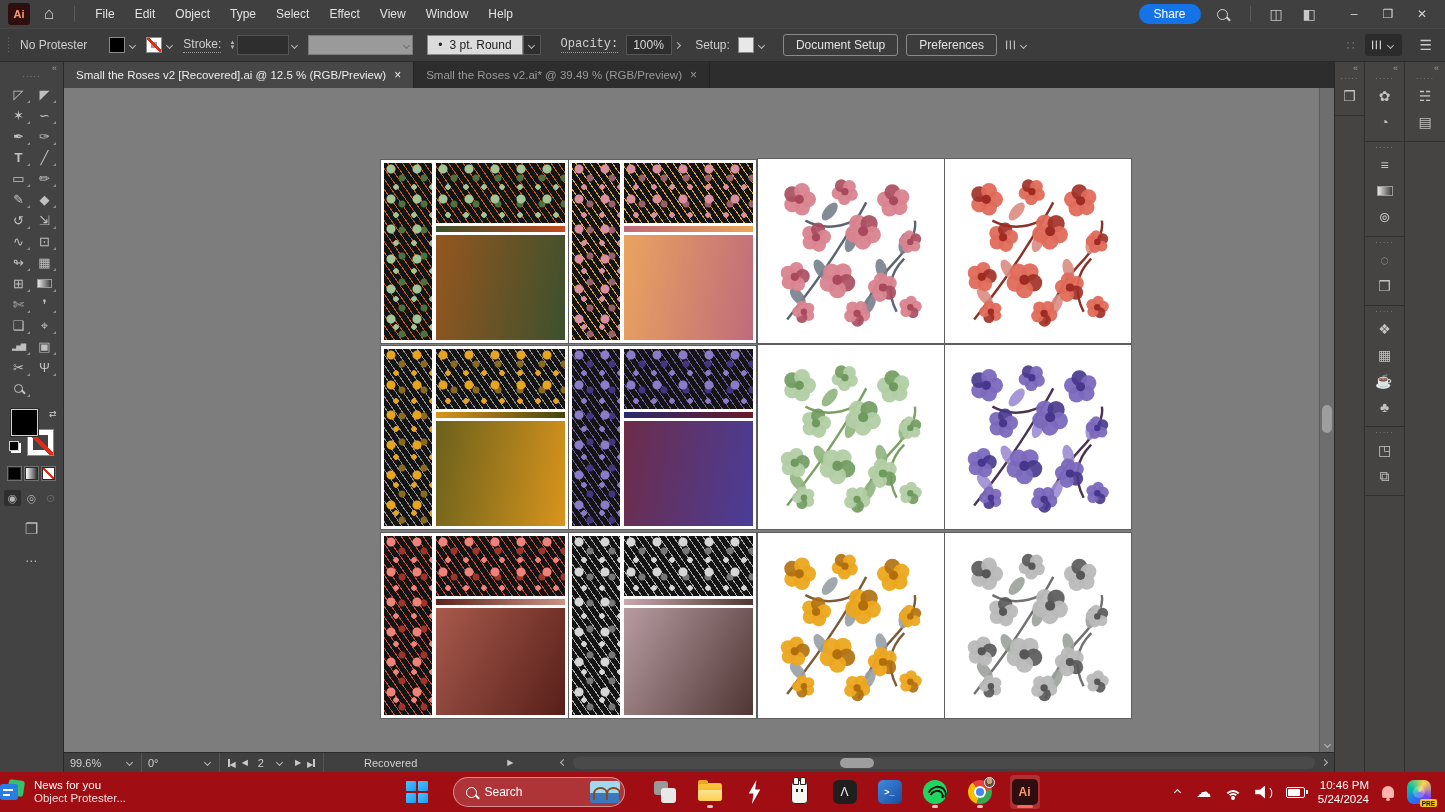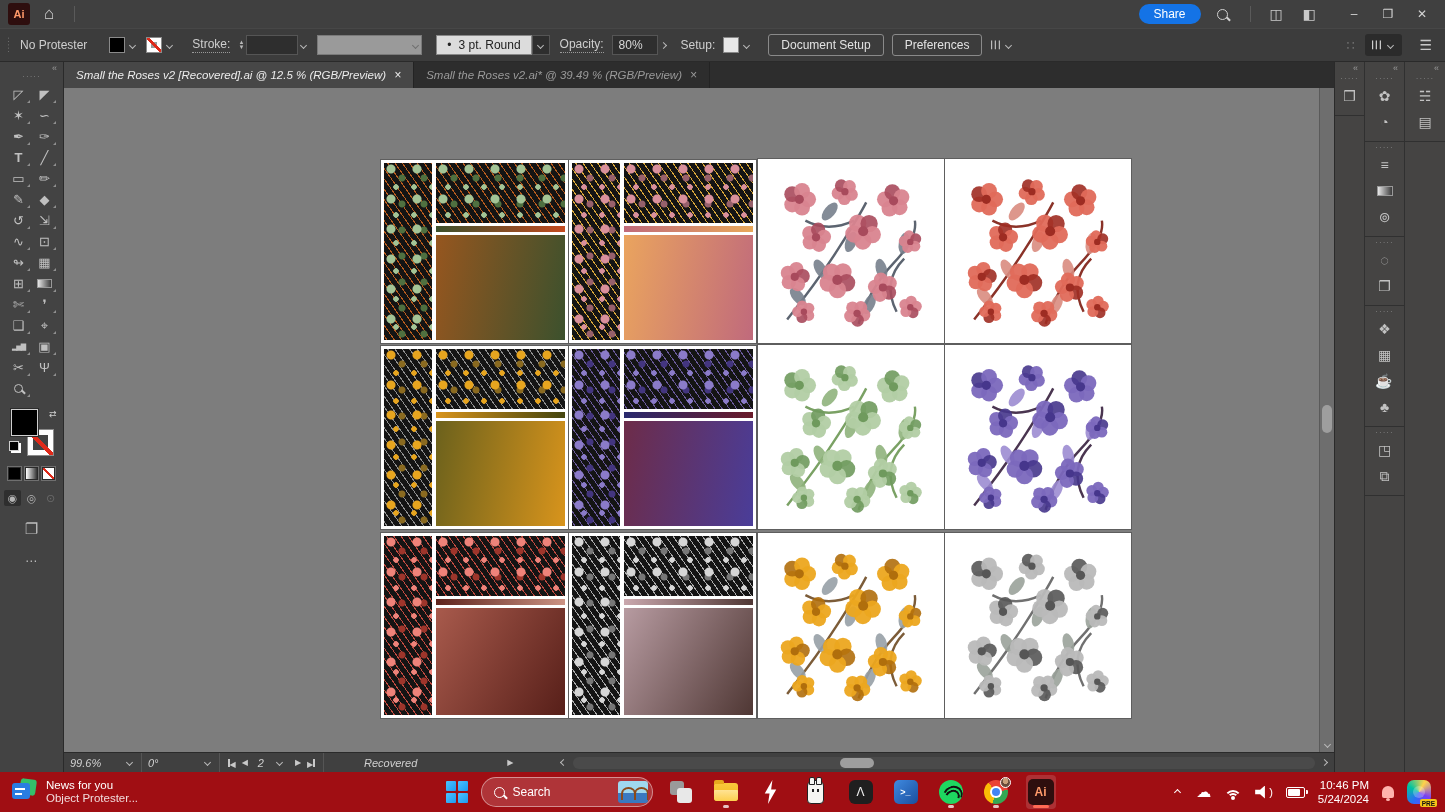--- a/index.html
+++ b/index.html
@@ -74,21 +74,21 @@
   .fsg-grad{background:linear-gradient(90deg,#fff,#333);}
   .fsg-none{background:#fff;position:relative;overflow:hidden;}
   .fsg-none::after{content:"";position:absolute;inset:0;background:linear-gradient(45deg,transparent 42%,#e02a1a 42%,#e02a1a 58%,transparent 58%);}
   .modes{display:flex;gap:2px;justify-content:center;margin-top:8px;}
   .mode{width:17px;height:16px;display:flex;align-items:center;justify-content:center;font-size:11px;color:#b5b5b5;}
   .mode.active{background:#2e2e2e;border-radius:2px;}
   .mode.dim{color:#6a6a6a;}
   .screenmode{margin-top:14px;font-size:15px;color:#bdbdbd;}
   .more-dots{margin-top:16px;color:#bdbdbd;font-size:12px;letter-spacing:1px;}
 
-  .centercol{flex:1;display:flex;flex-direction:column;min-width:0;font-style:italic;}
+  .centercol{flex:1;display:flex;flex-direction:column;min-width:0;}
   
   .tabbar{height:26px;background:#2d2d2d;display:flex;align-items:flex-end;flex:0 0 auto;}
   .tab{height:26px;display:flex;align-items:center;gap:8px;padding:0 12px;font-size:11.5px;color:#9a9a9a;background:#2d2d2d;border-right:1px solid #232323;}
   .tab.active{background:#474747;color:#ececec;}
   .tab .tclose{font-size:12px;color:inherit;}
 
   
   .canvas{flex:1;position:relative;background:#7d7d7d;overflow:hidden;}
   .artboard{position:absolute;background:#fff;outline:1px solid #5e5e5e;}
   .pattern-group{display:grid;grid-template-columns:48px 1fr;gap:4px;padding:3px;}
@@ -120,27 +120,27 @@
   
   .panelcol{width:111px;background:#3a3a3a;border-left:1px solid #2a2a2a;display:flex;flex:0 0 auto;}
   .pcol{background:#454443;border-right:1px solid #303030;display:flex;flex-direction:column;}
   .pcol:last-child{border-right:none;}
   .pgroup{border-bottom:1px solid #303030;padding:2px 0 6px;}
   .pbtn{width:100%;height:26px;background:none;border:none;color:#c2c2c2;font-size:14px;display:flex;align-items:center;justify-content:center;padding:0;}
   .pgradbox{width:16px;height:10px;border:1px solid #999;background:linear-gradient(90deg,#e8e8e8,#3a3a3a);}
 
   
   .taskbar{height:40px;background:#a00e13;display:flex;align-items:center;flex:0 0 auto;position:relative;color:#fff;}
-  .news{display:flex;align-items:flex-start;gap:8px;padding-left:12px;width:230px;}
+  .news{display:flex;align-items:center;gap:8px;padding-left:0;width:230px;}
   .news-ico{position:relative;width:26px;height:24px;}
   .news-ico::before{content:"";position:absolute;left:8px;top:0;width:16px;height:16px;background:#35c06a;border-radius:3px;transform:rotate(8deg);}
   .news-ico::after{content:"";position:absolute;left:0;top:4px;width:18px;height:16px;background:#2a7de1;border-radius:3px;box-shadow:inset 0 0 0 2px #2a7de1,inset 0 0 0 20px #fff0;background-image:linear-gradient(#fff 2px,transparent 2px),linear-gradient(#fff 2px,transparent 2px);background-size:10px 5px,7px 5px;background-position:3px 5px,3px 10px;background-repeat:no-repeat;}
   .news-txt{line-height:13px;font-size:11.5px;}
   .news-sub{color:rgba(255,255,255,.85);}
-  .tb-center{position:absolute;left:50%;transform:translateX(-50%);display:flex;align-items:center;gap:13px;height:100%;margin-left:28px;}
+  .tb-center{position:absolute;left:50%;transform:translateX(-50%);display:flex;align-items:center;gap:25px;height:100%;}
   .start{width:22px;height:22px;display:grid;grid-template-columns:10px 10px;grid-template-rows:10px 10px;gap:2px;}
   .start span{background:linear-gradient(135deg,#4cc2ff,#1d9bf0);border-radius:1px;}
   .search-pill{width:172px;height:30px;border-radius:15px;background:rgba(255,255,255,.16);border:1px solid rgba(255,255,255,.45);display:flex;align-items:center;padding:0 4px 0 12px;gap:8px;}
   .search-pill .mag{margin:0;border-color:#fff;}
   .search-pill .mag::after{background:#fff;}
   .search-txt{color:#fff;font-size:12px;flex:1;}
   .bridge{width:30px;height:22px;border-radius:3px;background:linear-gradient(#9fd8ef 0 55%,#3a79c0 55% 100%);position:relative;overflow:hidden;}
   .bridge::before{content:"";position:absolute;left:3px;top:6px;width:11px;height:11px;border:2.5px solid #8b4a1a;border-radius:50% 50% 0 0;border-bottom:none;}
   .bridge::after{content:"";position:absolute;left:16px;top:6px;width:11px;height:11px;border:2.5px solid #8b4a1a;border-radius:50% 50% 0 0;border-bottom:none;}
   .apps{display:flex;align-items:center;gap:15px;list-style:none;}
@@ -193,20 +193,31 @@
 </head>
 <body>
 
 <div class="app">
 
   <header class="titlebar">
     <div class="tb-left">
       <span class="ai-logo">Ai</span>
       <span class="home-ico" data-icon="home">⌂</span>
       <span class="vdiv"></span>
+      <nav class="menus" id="menus">
+          <span class="menu-item">File</span>
+          <span class="menu-item">Edit</span>
+          <span class="menu-item">Object</span>
+          <span class="menu-item">Type</span>
+          <span class="menu-item">Select</span>
+          <span class="menu-item">Effect</span>
+          <span class="menu-item">View</span>
+          <span class="menu-item">Window</span>
+          <span class="menu-item">Help</span>
+        </nav>
     </div>
     <div class="tb-right">
       <button class="share-btn">Share</button>
       <span class="mag"></span>
       <span class="vdiv"></span>
       <span class="tb-ico" data-icon="grid">◫</span>
       <span class="tb-ico" data-icon="layout">◧</span>
       <div class="win-controls">
         <span class="win-btn" data-icon="min">–</span>
         <span class="win-btn" data-icon="restore">❐</span>
@@ -219,44 +230,44 @@
     <span class="grip-v" data-icon="grip">·····</span>
     <span class="cb-label">No Protester</span>
     <span style="display:inline-flex;align-items:center;gap:2px;margin-left:14px;">
       <span class="swatch"></span>
       <span class="chev"></span>
     </span>
     <span style="display:inline-flex;align-items:center;gap:2px;">
       <span class="swatch none"></span>
       <span class="chev"></span>
     </span>
-    <span class="cb-label dotted-u" style="margin-left:9px;">Stroke:</span>
+    <span class="cb-label dotted-u" style="margin-left:0;">Stroke:</span>
     <span style="display:inline-flex;align-items:center;">
       <span class="stepper">
           <span>▲</span>
           <span>▼</span>
         </span>
       <span class="field-dark" style="width:52px;"></span>
       <span class="chev"></span>
     </span>
     <span class="dd-disabled">
         <span class="chev"></span>
       </span>
     <span style="display:inline-flex;align-items:center;gap:0;margin-left:6px;">
       <span class="brush-field">
         <span>•</span>
         <span>3 pt. Round</span>
       </span>
       <span class="dark-chevbox">
           <span class="chev"></span>
         </span>
     </span>
-    <span class="cb-label dotted-u" style="margin-left:2px;">Opacity:</span>
+    <span class="cb-label dotted-u" style="margin-left:12px;font-family:Liberation Mono, monospace;">Opacity:</span>
     <span style="display:inline-flex;align-items:center;">
-      <span class="field-dark">80%</span>
+      <span class="field-dark">100%</span>
       <span class="chev right"></span>
     </span>
     <span class="cb-label" style="margin-left:4px;">Setup:</span>
     <span style="display:inline-flex;align-items:center;gap:2px;">
       <span class="style-swatch"></span>
       <span class="chev"></span>
     </span>
     <button class="cb-btn" style="margin-left:8px;">Document Setup</button>
     <button class="cb-btn">Preferences</button>
     <span style="display:inline-flex;align-items:center;gap:2px;">

